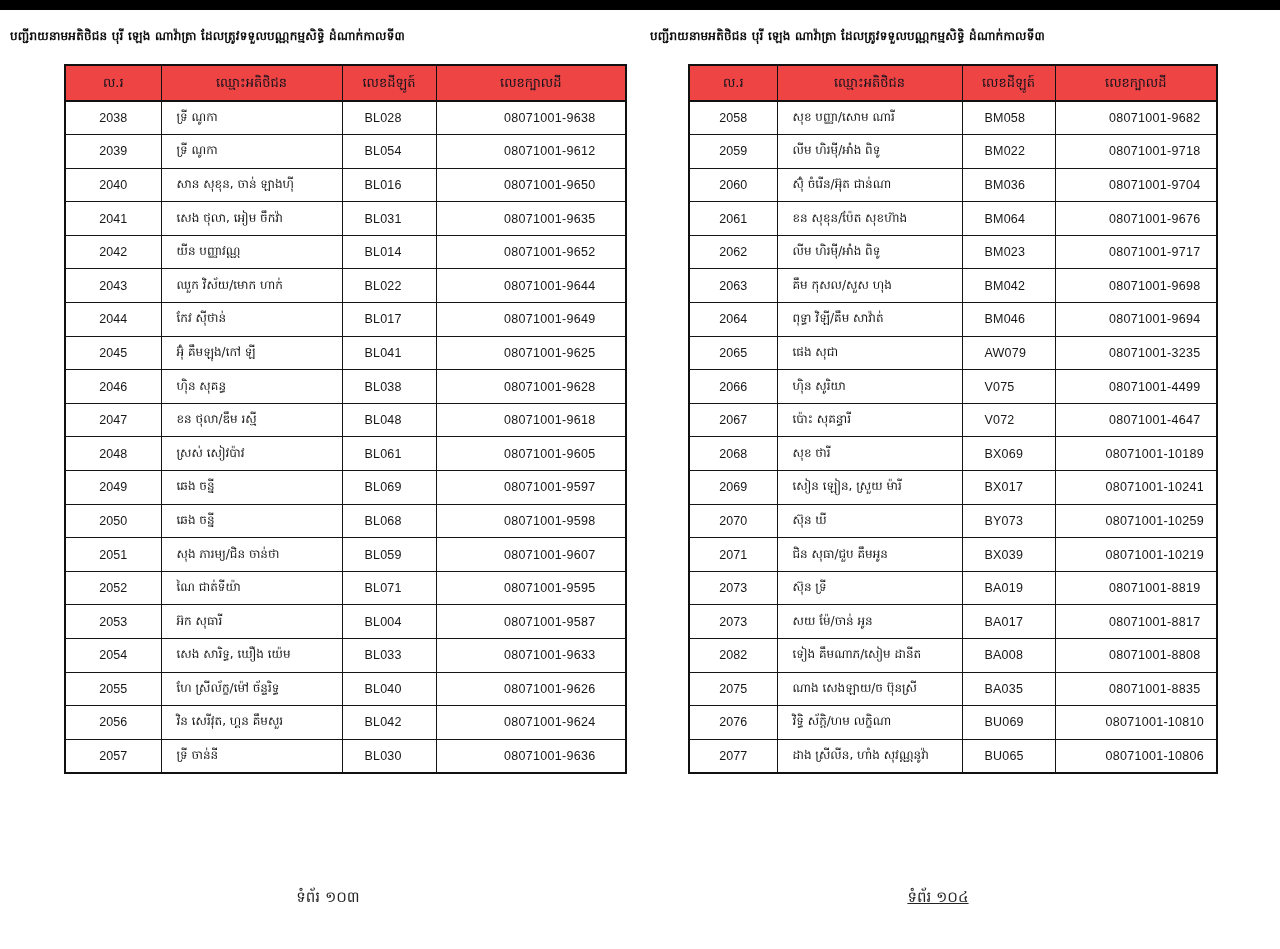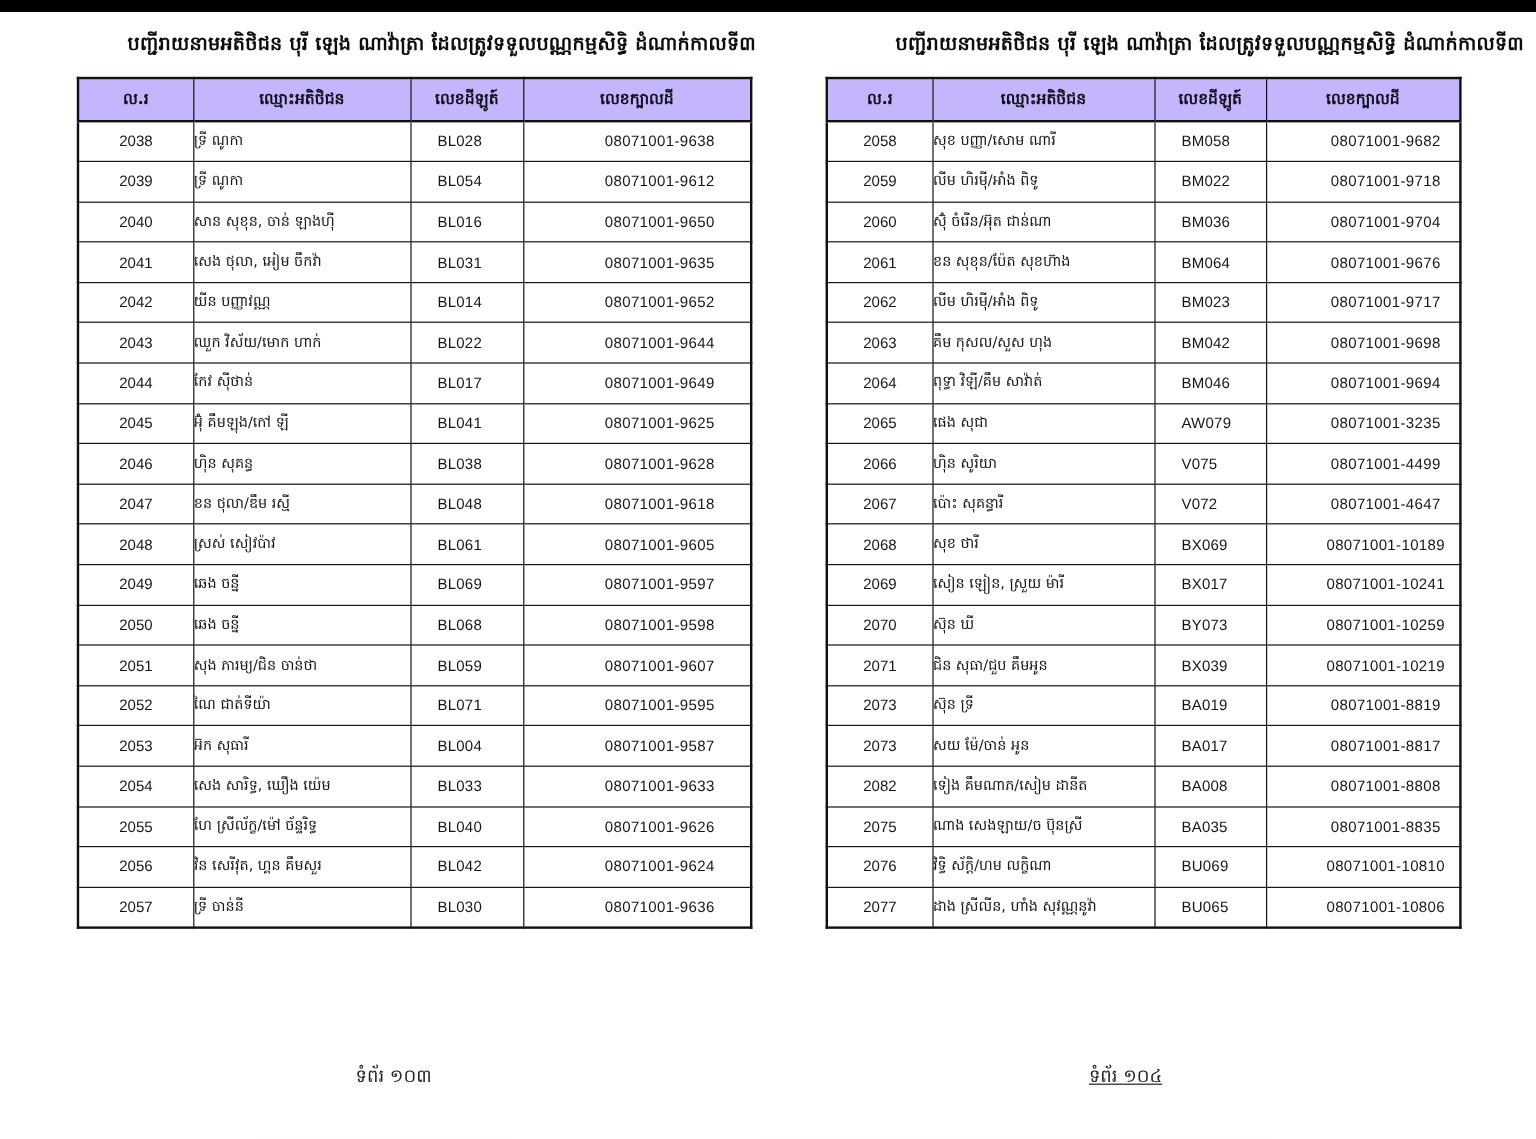--- a/index.html
+++ b/index.html
@@ -5,43 +5,43 @@
   * { margin:0; padding:0; box-sizing:border-box; }
   html,body { width:1280px; height:949px; background:#f4f4f4; }
   body { font-family:"Liberation Sans","DejaVu Sans",sans-serif; color:#121212; }
   .screen { position:relative; width:1280px; height:949px; background:#ffffff; overflow:hidden; }
   .top-bar { position:absolute; left:0; top:0; width:1280px; height:10px; background:#000000; }
   .page { position:absolute; top:10px; width:640px; height:939px; background:#ffffff; }
   .page-left  { left:0; }
   .page-right { left:640px; }
   .page-title {
     position:absolute; top:16px; left:10px; right:10px;
-    text-align:right; font-weight:bold; font-size:16px; line-height:21px;
+    text-align:left; font-weight:bold; font-size:12px; line-height:21px;
     color:#0d0d0d; letter-spacing:0.2px;
     font-family:"DejaVu Sans","Liberation Sans",sans-serif;
   }
   table.roster {
     position:absolute; border-collapse:collapse; table-layout:fixed;
     background:#ffffff; border:2px solid #111111;
   }
   .page-left  table.roster { left:64px; top:54px; width:561px; }
   .page-right table.roster { left:48px; top:54px; width:528px; }
   table.roster th {
-    height:36px; background:#c4b5fd; border:1.5px solid #111111;
-    font-size:13px; font-weight:bold; color:#10121c; text-align:center;
+    height:36px; background:#ef4444; border:1.5px solid #111111;
+    font-size:13px; font-weight:normal; color:#10121c; text-align:center;
     font-family:"DejaVu Sans","Liberation Sans",sans-serif;
     border-bottom:2px solid #111111;
   }
   table.roster td {
     height:33.6px; border:1.4px solid #151515;
     font-size:12.5px; color:#161616; background:#ffffff;
     padding:0 4px; overflow:hidden; white-space:nowrap;
   }
   table.roster td.c0 { text-align:center; font-family:Liberation Sans, sans-serif; }
-  table.roster td.c1 { text-align:left; padding-left:0;
+  table.roster td.c1 { text-align:left; padding-left:15px;
     font-family:"DejaVu Sans","Liberation Sans",sans-serif; font-size:12px; }
   table.roster td.c2 { text-align:left; padding-left:22px; letter-spacing:0.2px; }
   table.roster td.c3 { text-align:center; letter-spacing:0.3px;padding-left:42px; }
   .page-footer {
     position:absolute; top:877px; text-align:center; font-size:15px; color:#242424;
     font-family:"DejaVu Sans","Liberation Sans",sans-serif;
   }
   .page-left  .page-footer { left:64px; width:528px; }
   .page-right .page-footer { left:48px; width:500px;text-decoration:underline; }
 </style>

